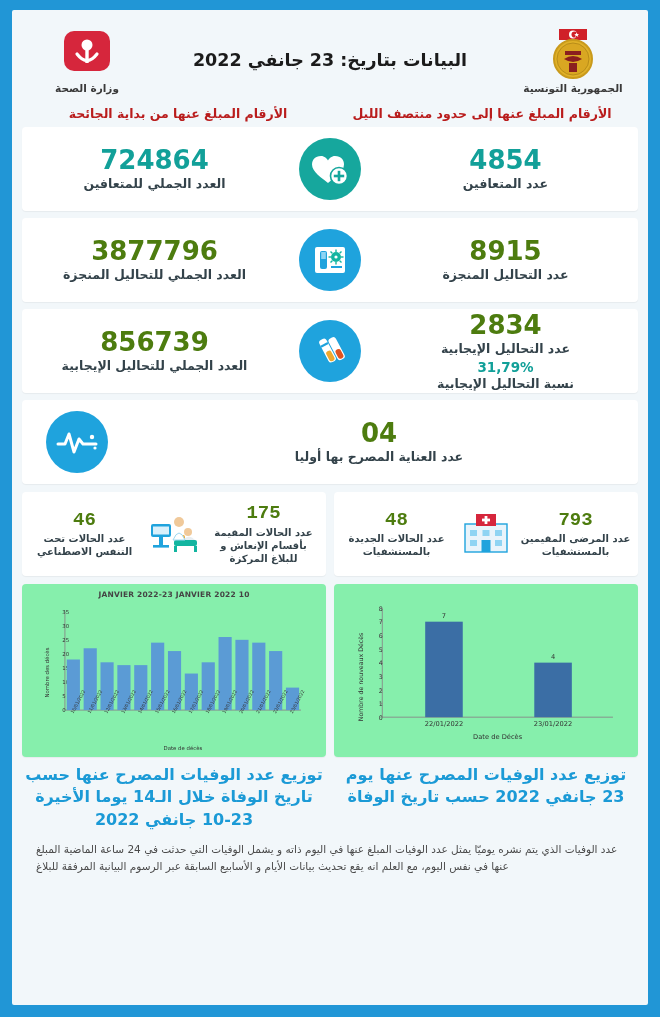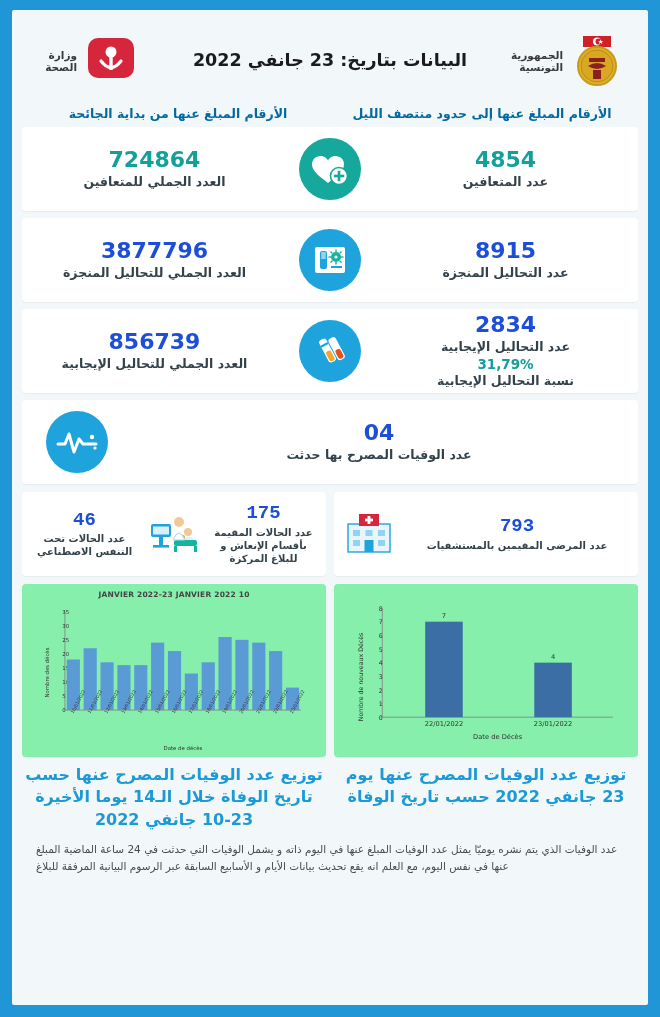--- a/index.html
+++ b/index.html
@@ -28,21 +28,21 @@
   .header {
     display: flex;
     align-items: center;
     justify-content: space-between;
     padding: 6px 10px 2px 10px;
     min-height: 86px;
   }
   .logo-block {
     width: 110px;
     display: flex;
-    flex-direction: row;
+    flex-direction: column;
     align-items: center;
     gap: 3px;
   }
   .logo-caption {
     font-size: 10.5px;
     color: #3a3a3a;
     font-weight: bold;
   }
   .title-block {
     flex: 1;
@@ -65,58 +65,58 @@
   
   .col-heads {
     display: flex;
     padding: 4px 4px 6px 4px;
   }
   .col-head {
     flex: 1;
     text-align: center;
     font-size: 12.5px;
     font-weight: bold;
-    color: #0369a1;
+    color: #b91c1c;
   }
 
   
   .rows { display: flex; flex-direction: column; gap: 7px; }
   .stat-row {
     background: #ffffff;
     border-radius: 4px;
     height: 84px;
     display: flex;
     align-items: center;
     padding: 0 6px;
     box-shadow: 0 1px 1px rgba(0,0,0,0.05);
   }
   .stat-half {
     flex: 1;
     text-align: center;
     padding: 0 4px;
   }
   .big-num {
-    font-size: 22px;
+    font-size: 26px;
     font-weight: bold;
     line-height: 1.12;
   }
   .stat-label {
     font-size: 12.5px;
     font-weight: bold;
     color: #33424a;
     line-height: 1.25;
     margin-top: 1px;
   }
   .pct {
     font-size: 13.5px;
     font-weight: bold;
     margin-top: 2px;
   }
   .teal { color: #12a099; }
-  .blue { color: #1d4ed8; }
+  .blue { color: #4d7c0f; }
   .icon-cell {
     width: 98px;
     display: flex;
     align-items: center;
     justify-content: center;
   }
   .icon-circle {
     width: 62px; height: 62px;
     border-radius: 50%;
     display: flex; align-items: center; justify-content: center;
@@ -337,21 +337,21 @@
         </div>
         <div class="stat-half">
           <div class="big-num blue">856739</div>
           <div class="stat-label">العدد الجملي للتحاليل الإيجابية</div>
         </div>
       </div>
 
       <div class="stat-row">
         <div class="stat-half">
           <div class="big-num blue">04</div>
-          <div class="stat-label">عدد الوفيات المصرح بها حدثت</div>
+          <div class="stat-label">عدد العناية المصرح بها أوليا</div>
         </div>
         <div class="icon-cell">
           <div class="icon-circle ic-blue">
             <svg width="42" height="28" viewBox="0 0 42 28">
               <polyline points="2,16 9,16 13,6 18,24 23,11 27,16 40,16" fill="none" stroke="#fff" stroke-width="3" stroke-linejoin="round" stroke-linecap="round"></polyline>
               <circle cx="36" cy="9" r="2.2" fill="#fff"></circle>
               <circle cx="39" cy="20" r="1.6" fill="#fff"></circle>
             </svg>
           </div>
         </div>
@@ -371,20 +371,24 @@
             <rect x="17" y="4" width="20" height="12" fill="#d6263c"></rect>
             <rect x="25.6" y="6" width="2.8" height="8" fill="#fff"></rect>
             <rect x="23" y="8.6" width="8" height="2.8" fill="#fff"></rect>
             <rect x="11" y="20" width="7" height="6" fill="#8fd4f3"></rect>
             <rect x="23.5" y="20" width="7" height="6" fill="#8fd4f3"></rect>
             <rect x="36" y="20" width="7" height="6" fill="#8fd4f3"></rect>
             <rect x="11" y="30" width="7" height="6" fill="#8fd4f3"></rect>
             <rect x="36" y="30" width="7" height="6" fill="#8fd4f3"></rect>
             <rect x="22.5" y="30" width="9" height="12" fill="#1fa3dd"></rect>
           </svg>
+        </div>
+        <div class="sec-item">
+          <div class="sec-num blue">48</div>
+          <div class="sec-label">عدد الحالات الجديدة بالمستشفيات</div>
         </div>
       </div>
 
       <div class="sec-card">
         <div class="sec-item">
           <div class="sec-num blue">175</div>
           <div class="sec-label">عدد الحالات المقيمة بأقسام الإنعاش و للبلاغ المركزة</div>
         </div>
         <div class="sec-icon">
           <svg width="54" height="48" viewBox="0 0 54 48">

